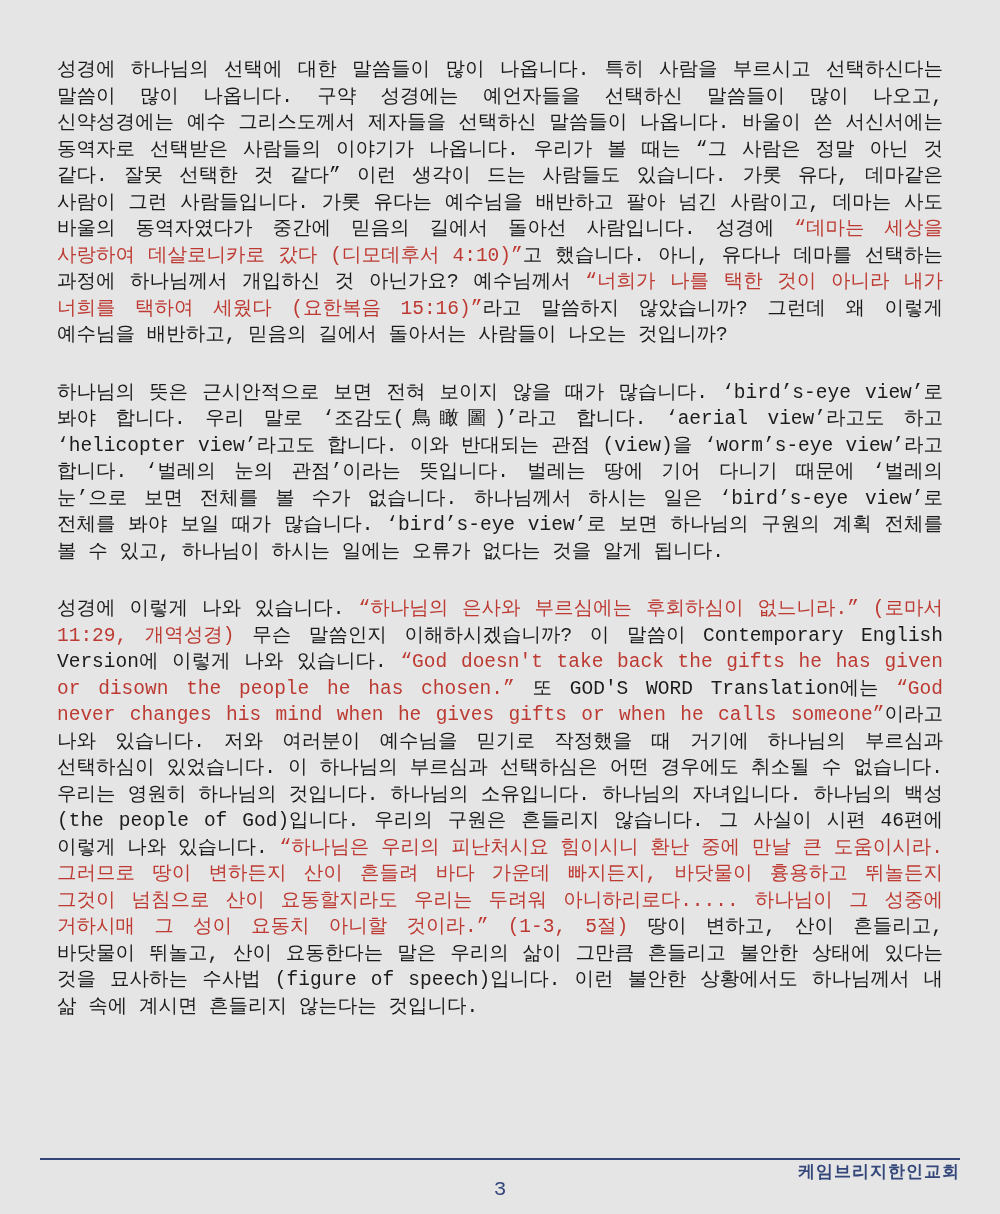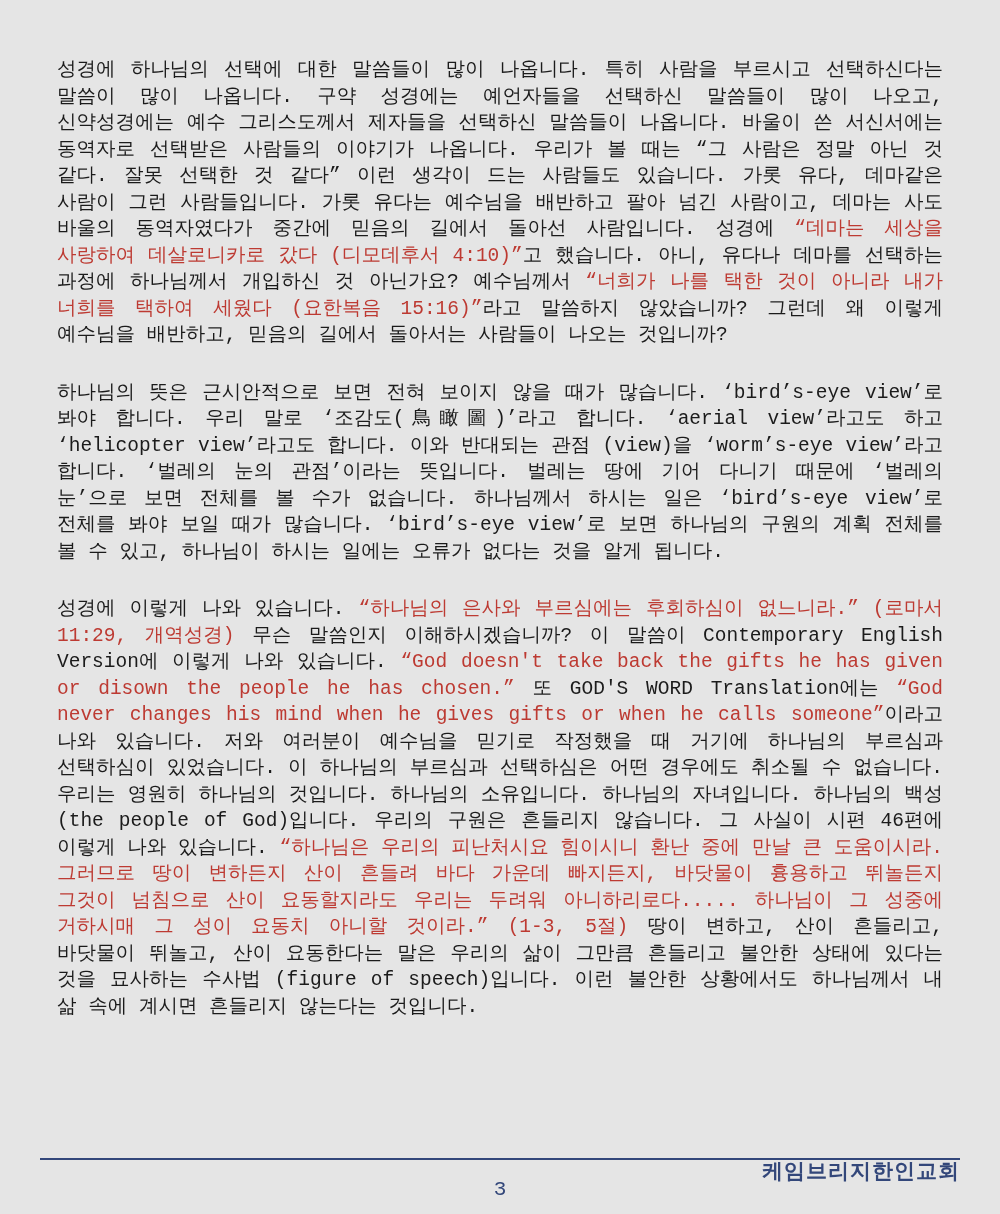--- a/index.html
+++ b/index.html
@@ -43,21 +43,21 @@
   }
   .footer-rule {
     border: 0;
     border-top: 2px solid var(--navy, #33477a);
     margin: 0 0 2px 0;
   }
   .footer-org {
     text-align: right;
     color: var(--navy, #33477a);
     font-weight: bold;
-    font-size: 21px;
+    font-size: 17px;
     line-height: 22px;
     letter-spacing: 1px;
   }
   .page-number {
     position: absolute;
     left: 0;
     right: 0;
     top: 20px;
     text-align: center;
     color: var(--navy, #33477a);

